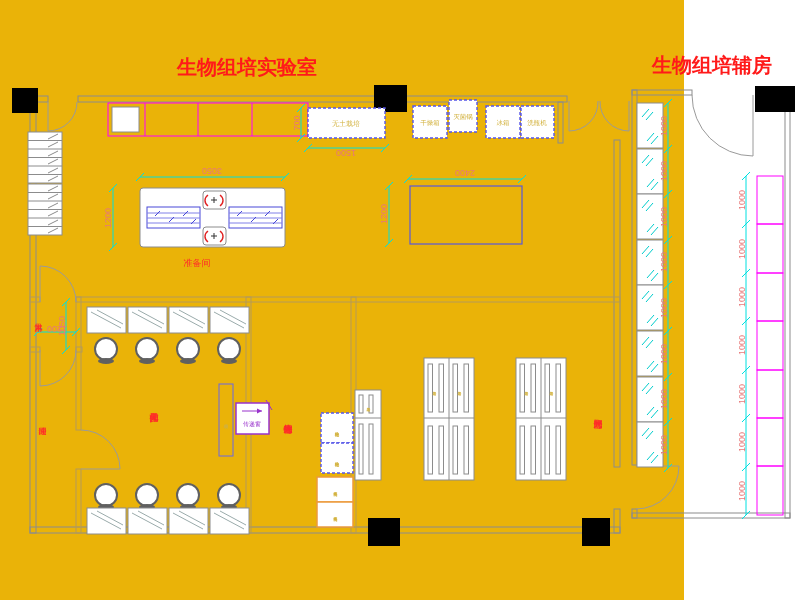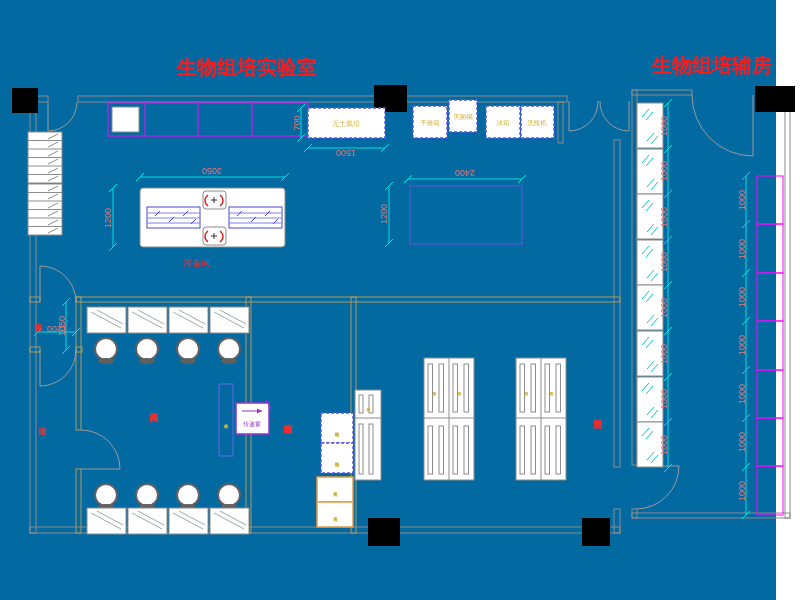--- a/index.html
+++ b/index.html
@@ -1,16 +1,16 @@
 <!DOCTYPE html>
 <html><head>
 <meta charset="utf-8">
 <style>
   html,body{margin:0;padding:0;background:#fff;}
-  #stage{width:776px;height:600px;position:relative;background:#0369a1;}
+  #stage{width:684px;height:600px;position:relative;background:#eab308;}
   svg{display:block;}
   text{font-family:"Liberation Sans","DejaVu Sans",sans-serif;stroke:none;}
   .title{fill:#ff1a1a;font-size:20px;font-weight:bold;}
   .rlabel{fill:#ff2a2a;font-size:9px;}
   .rlabel8{fill:#ff2a2a;font-size:8px;}
   .dim{fill:#e87878;font-size:9px;}
   .eq{fill:#d2b13c;font-size:7px;}
   .eq65{fill:#d2b13c;font-size:6.5px;}
   .eqs{fill:#d2b13c;font-size:4.5px;}
   .eqxs{fill:#d2b13c;font-size:3.8px;}

